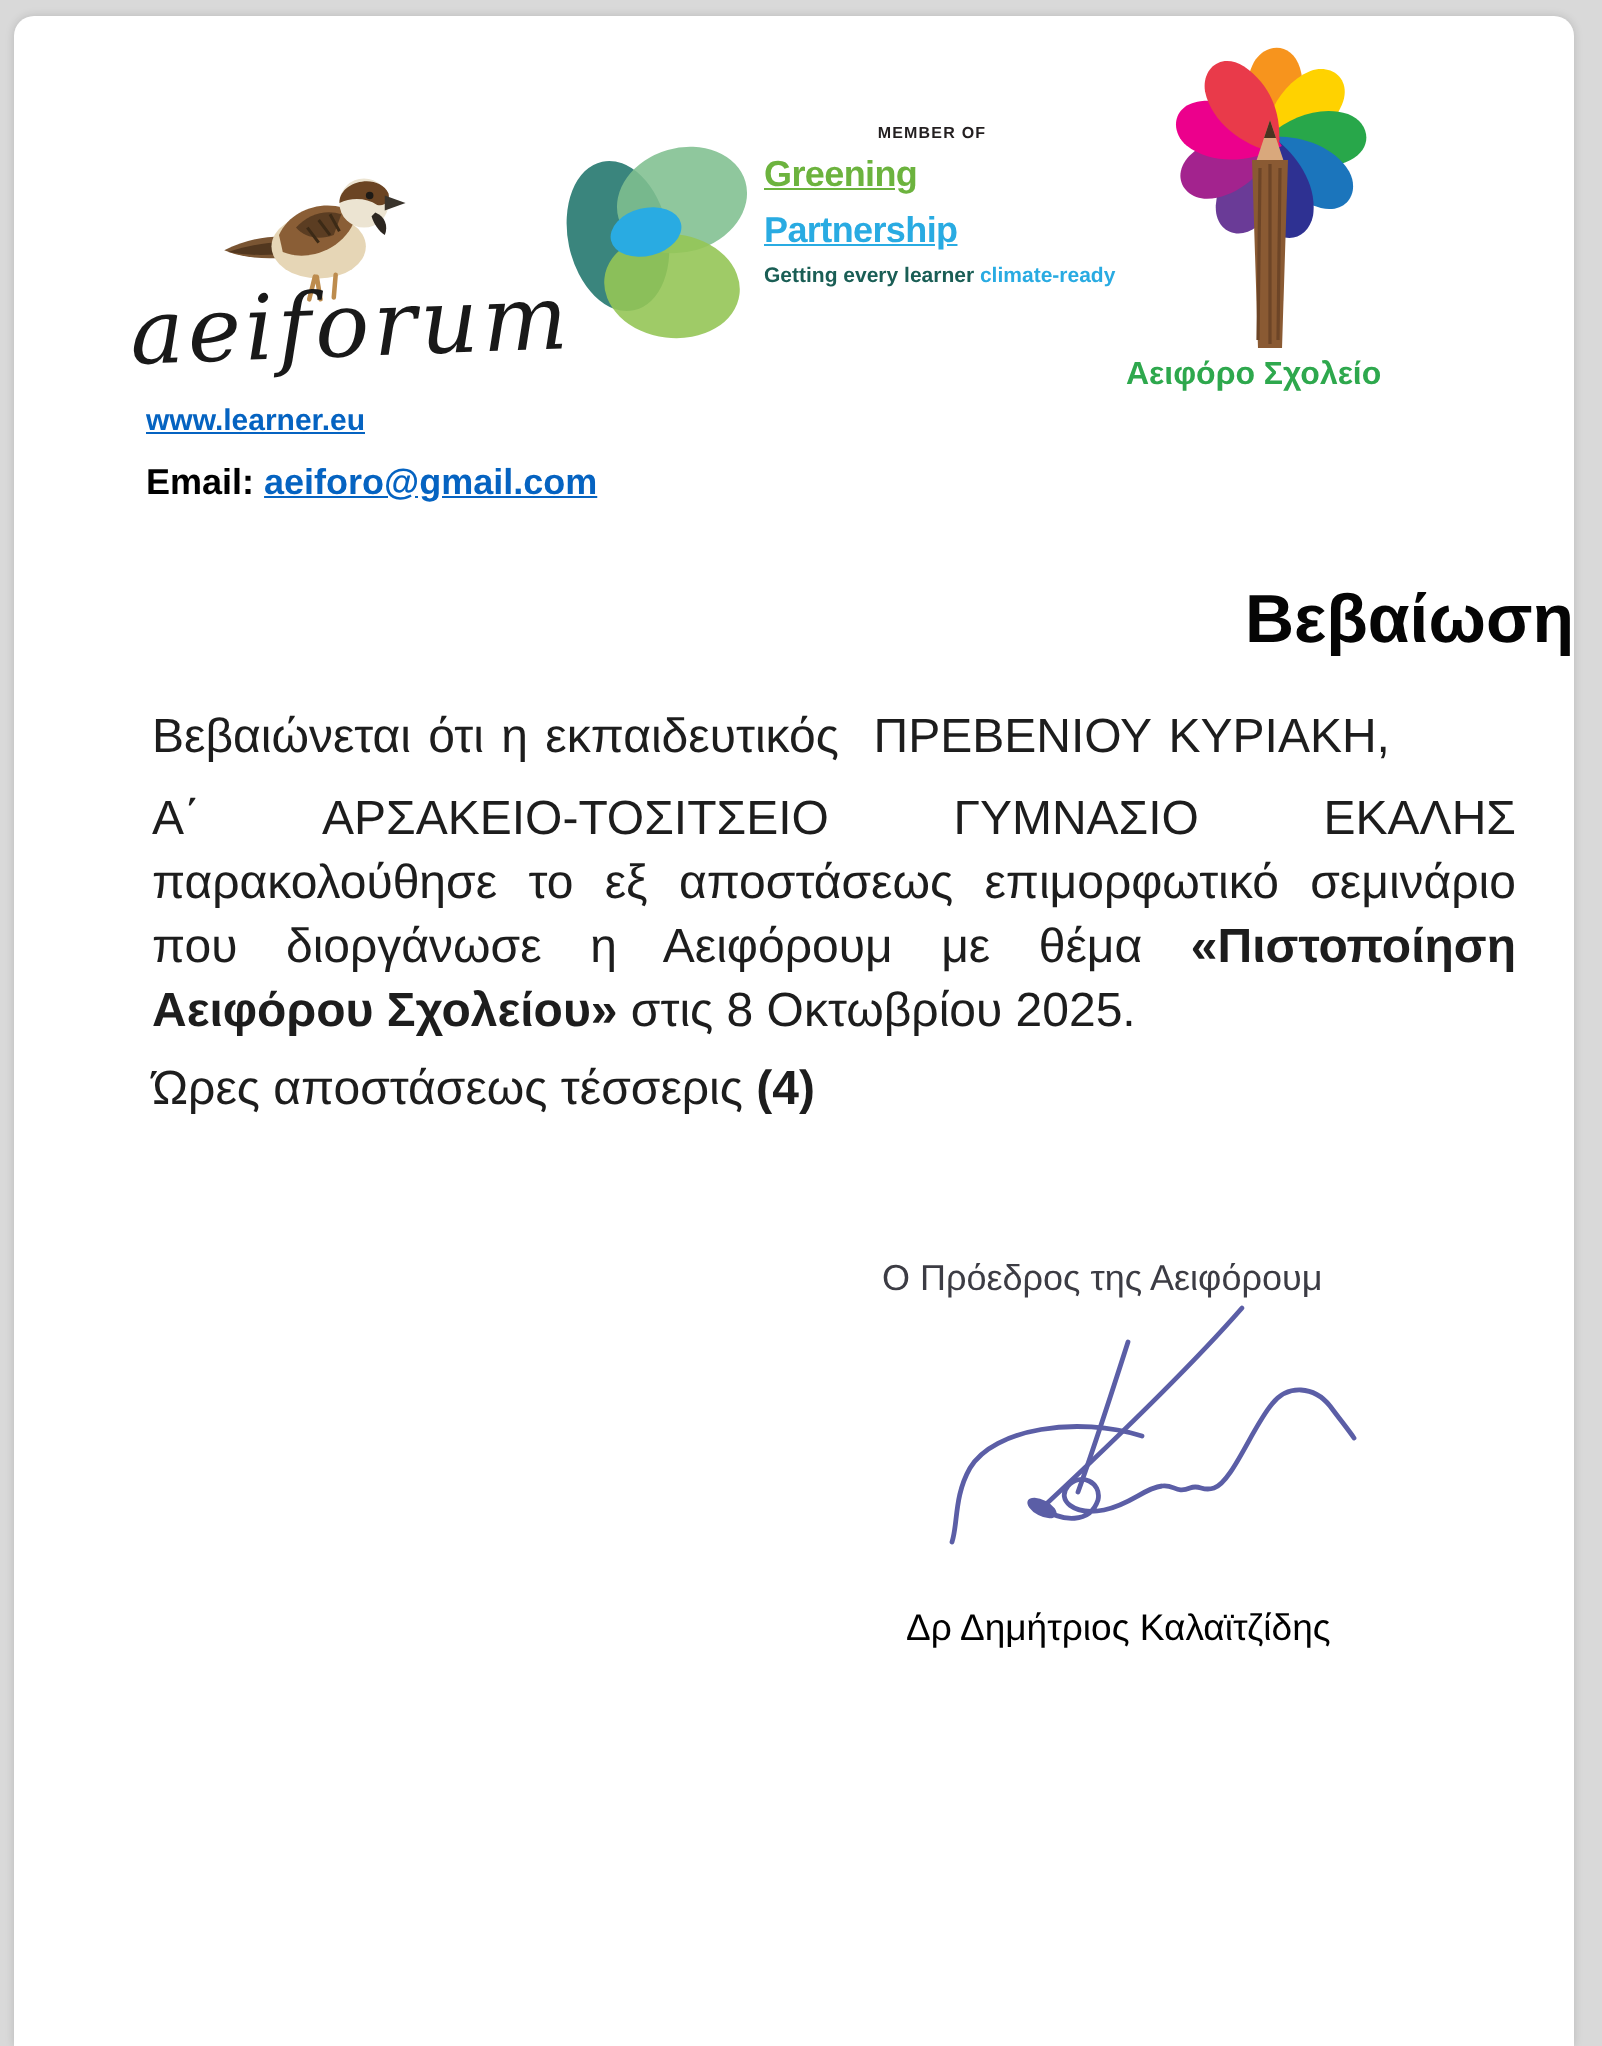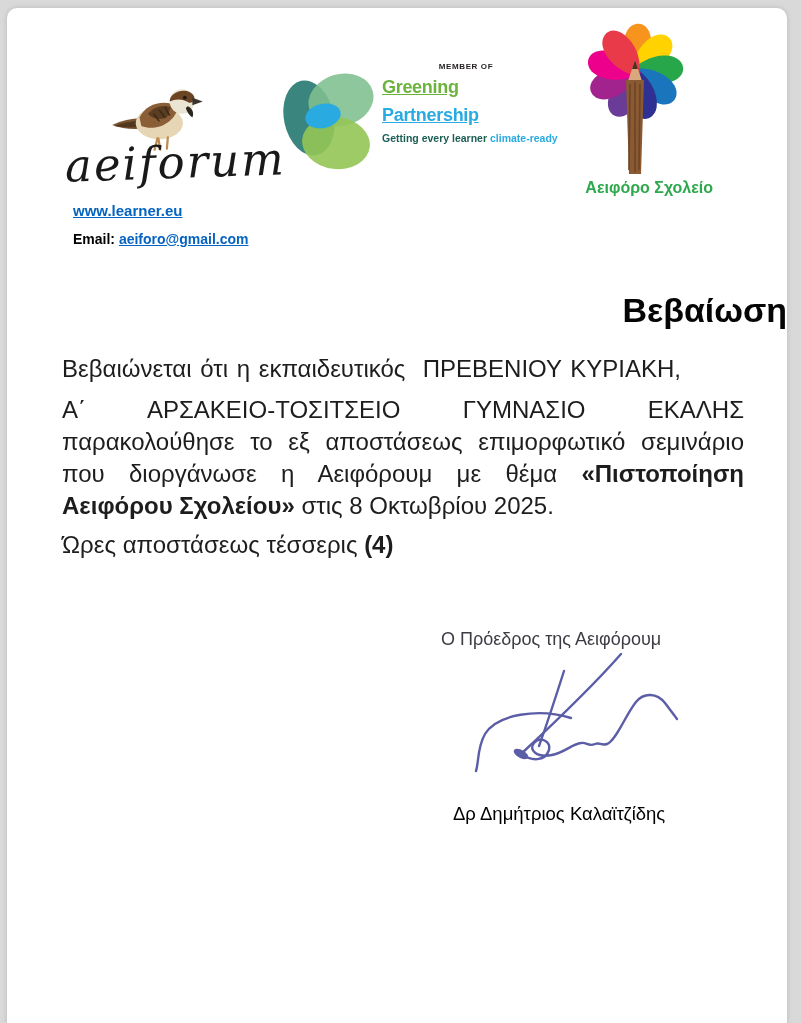--- a/index.html
+++ b/index.html
@@ -8,39 +8,39 @@
     border-radius:10px 10px 0 0;box-shadow:0 0 5px rgba(0,0,0,.15);}
   .abs{position:absolute;}
 
   
   .bird-svg{left:97px;top:68px;width:105px;height:85px;}
   .script{left:58px;top:128px;width:220px;font-family:"DejaVu Serif","Liberation Serif",serif;
     font-style:italic;font-size:45px;color:#191919;letter-spacing:2px;transform:rotate(-2deg);
     white-space:nowrap;}
   .weblink{left:66px;top:194px;font-size:15px;font-weight:700;color:#0563c1;
     text-decoration:underline;cursor:pointer;}
-  .email-line{left:66px;top:223px;font-size:14px;color:#000;font-weight:700;}
+  .email-line{left:66px;top:223px;font-size:18px;color:#000;font-weight:700;}
   .email-line a{color:#0563c1;text-decoration:underline;font-weight:700;cursor:pointer;}
 
   
   .gep{left:272px;top:50px;width:270px;height:120px;}
   .gep-mark{position:absolute;left:0;top:8px;width:100px;height:104px;}
   .gep-text{position:absolute;left:103px;top:4px;width:168px;}
   .gep-member{font-size:8px;font-weight:700;color:#231f20;letter-spacing:.6px;margin-bottom:2px;text-align:center;}
   .gep-w{font-size:18px;font-weight:700;line-height:28px;letter-spacing:-.3px;text-decoration:underline;}
   .gep-tagline{font-size:10.5px;font-weight:700;margin-top:3px;white-space:nowrap;}
 
   
-  .pinwheel{left:556px;top:14px;width:150px;height:180px;text-align:right;}
+  .pinwheel{left:556px;top:14px;width:150px;height:180px;text-align:left;}
   .pinwheel svg{display:block;margin:0 auto;}
   .pw-label{font-size:16px;font-weight:700;color:#2ea84d;margin-top:2px;white-space:nowrap;}
 
   
   .title{left:0;right:0;top:283px;text-align:right;font-size:34px;font-weight:700;color:#050505;}
-  .bodytext{left:55px;top:345px;width:682px;font-size:24px;line-height:32px;color:#1d1d1d;}
+  .bodytext{left:69px;top:345px;width:682px;font-size:24px;line-height:32px;color:#1d1d1d;}
   .bodytext p{margin:0;}
   .p1{white-space:pre-wrap;word-spacing:2px;margin-bottom:9px !important;}
   .p2{text-align:justify;margin-bottom:7px !important;}
   .b{font-weight:700;}
 
   
   .sig-role{left:434px;top:621px;font-size:18px;color:#3c3c44;}
   .sig-svg{left:428px;top:644px;width:312px;height:142px;}
   .sig-name{left:446px;top:795px;font-size:18.5px;color:#000000;}
 </style>

